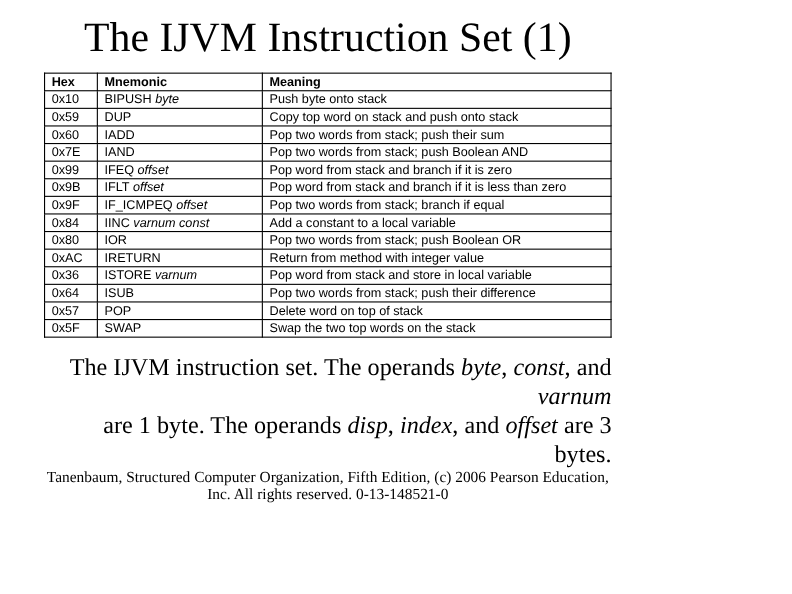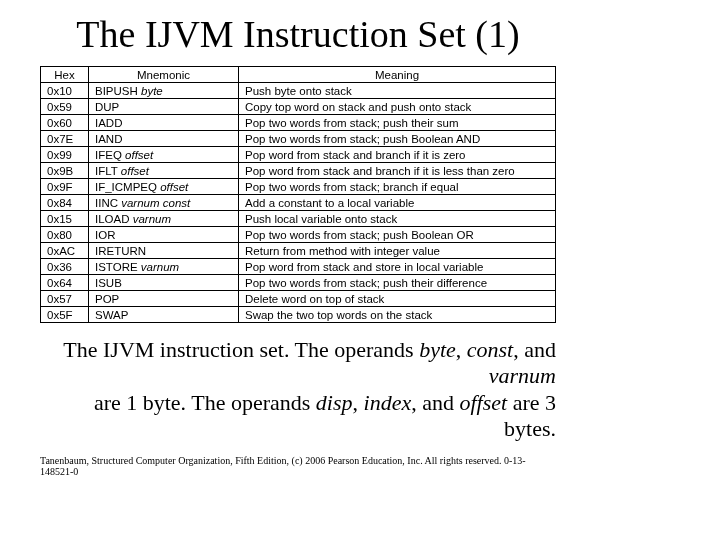--- a/index.html
+++ b/index.html
@@ -37,37 +37,37 @@
     table-layout: fixed;
   }
   th, td {
     border: 1px solid #000;
     padding: 1.5px 6px;
     text-align: left;
     white-space: nowrap;
     overflow: hidden;
   }
   th {
-    text-align: center;
-    font-weight: normal;
+    font-weight: bold;
   }
   col.hex { width: 48px; }
   col.mnem { width: 150px; }
   col.mean { width: auto; }
   .mnem-arg { font-style: italic; }
   .caption {
     margin-top: 14px;
     text-align: right;
     font-size: 22px;
     line-height: 1.2;
   }
   .caption .ital { font-style: italic; }
   .footer {
-    margin-top: 12px;
-    font-size: 10px;
+    margin-top: 0;
+    text-align: center;
+    font-size: 14px;
   }
 </style>
 </head>
 <body>
 
 <div class="slide">
 
   <div class="title">The IJVM Instruction Set (1)</div>
 
   <div class="table-wrap">
@@ -119,25 +119,20 @@
             <td>0x9F</td>
             <td><span>IF_ICMPEQ</span> <span class="mnem-arg">offset</span></td>
             <td>Pop two words from stack; branch if equal</td>
           </tr>
           <tr>
             <td>0x84</td>
             <td><span>IINC</span> <span class="mnem-arg">varnum const</span></td>
             <td>Add a constant to a local variable</td>
           </tr>
           <tr>
-            <td>0x15</td>
-            <td><span>ILOAD</span> <span class="mnem-arg">varnum</span></td>
-            <td>Push local variable onto stack</td>
-          </tr>
-          <tr>
             <td>0x80</td>
             <td><span>IOR</span></td>
             <td>Pop two words from stack; push Boolean OR</td>
           </tr>
           <tr>
             <td>0xAC</td>
             <td><span>IRETURN</span></td>
             <td>Return from method with integer value</td>
           </tr>
           <tr>

